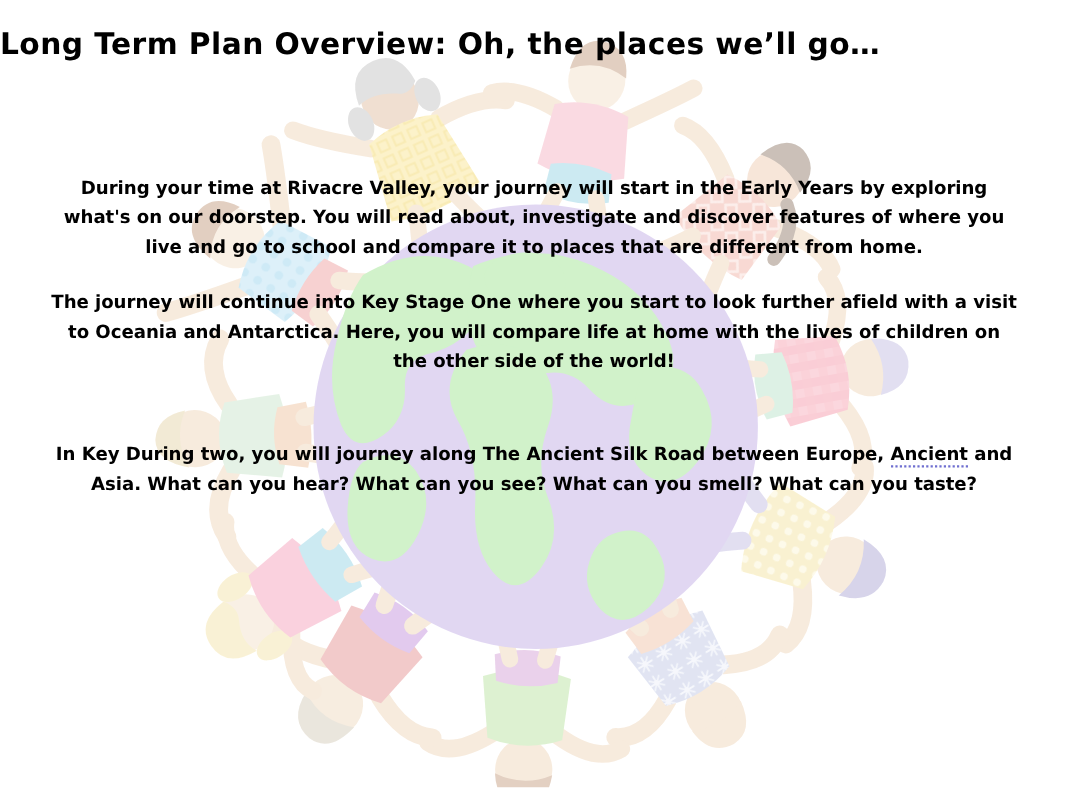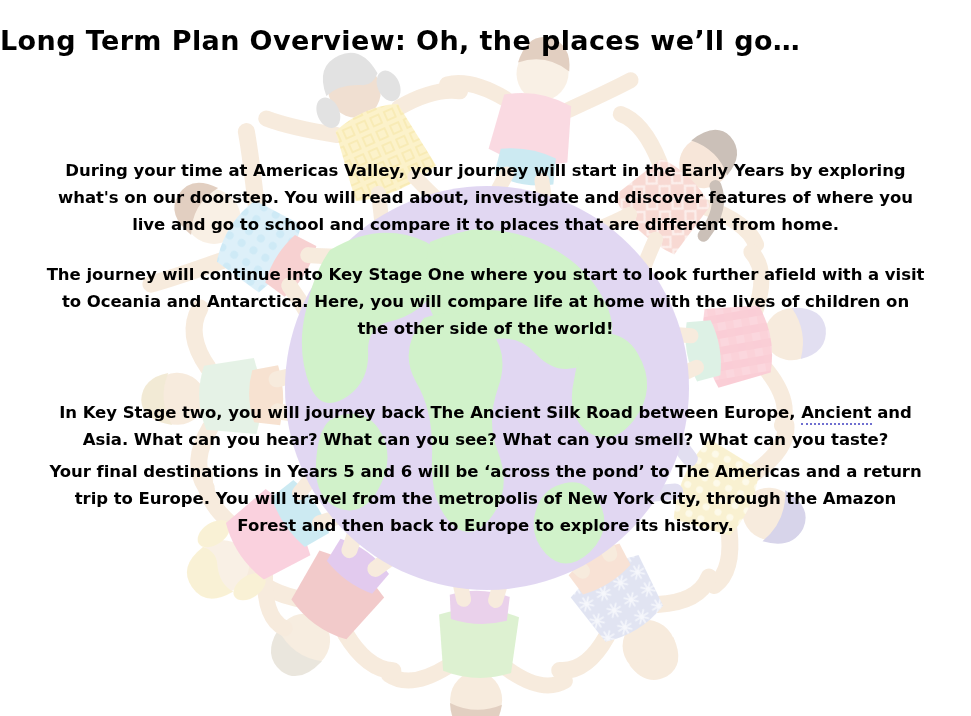--- a/index.html
+++ b/index.html
@@ -262,22 +262,21 @@
           <path d="M452,236 q34,-16 56,6 q16,18 -6,30 q-30,16 -56,-6 q-14,-18 6,-30 Z" fill="#a8e89a"></path>
         </g>
       </g>
     </svg>
   </div>
 
   <div id="text-layer">
 
     <div id="slide-title">Long Term Plan Overview: Oh, the places we’ll go…</div>
 
-    <div class="body-block" id="para-1">During your time at Americas Valley, your journey will start in the Early Years by exploring what's on our doorstep. You will read about, investigate and discover features of where you live and go to school and compare it to places that are different from home.</div>
+    <div class="body-block" id="para-1">During your time at Rivacre Valley, your journey will start in the Early Years by exploring what's on our doorstep. You will read about, investigate and discover features of where you live and go to school and compare it to places that are different from home.</div>
 
     <div class="body-block" id="para-2">The journey will continue into Key Stage One where you start to look further afield with a visit to Oceania and Antarctica. Here, you will compare life at home with the lives of children on the other side of the world!</div>
 
-    <div class="body-block" id="para-3"><span>In Key Stage two, you will journey back The Ancient Silk Road between Europe, </span><span class="spellcheck">Ancient</span><span> and Asia. What can you hear? What can you see? What can you smell?  What can you taste?</span></div>
-
-    <div class="body-block" id="para-4">Your final destinations in Years 5 and 6 will be ‘across the pond’ to The Americas and a return trip to Europe. You will travel from the metropolis of New York City, through the Amazon Forest and then back to Europe to explore its history.</div>
+    <div class="body-block" id="para-3"><span>In Key During two, you will journey along The Ancient Silk Road between Europe, </span><span class="spellcheck">Ancient</span><span> and Asia. What can you hear? What can you see? What can you smell?  What can you taste?</span></div>
+
 
   </div>
 </div>
 
 </body></html>

